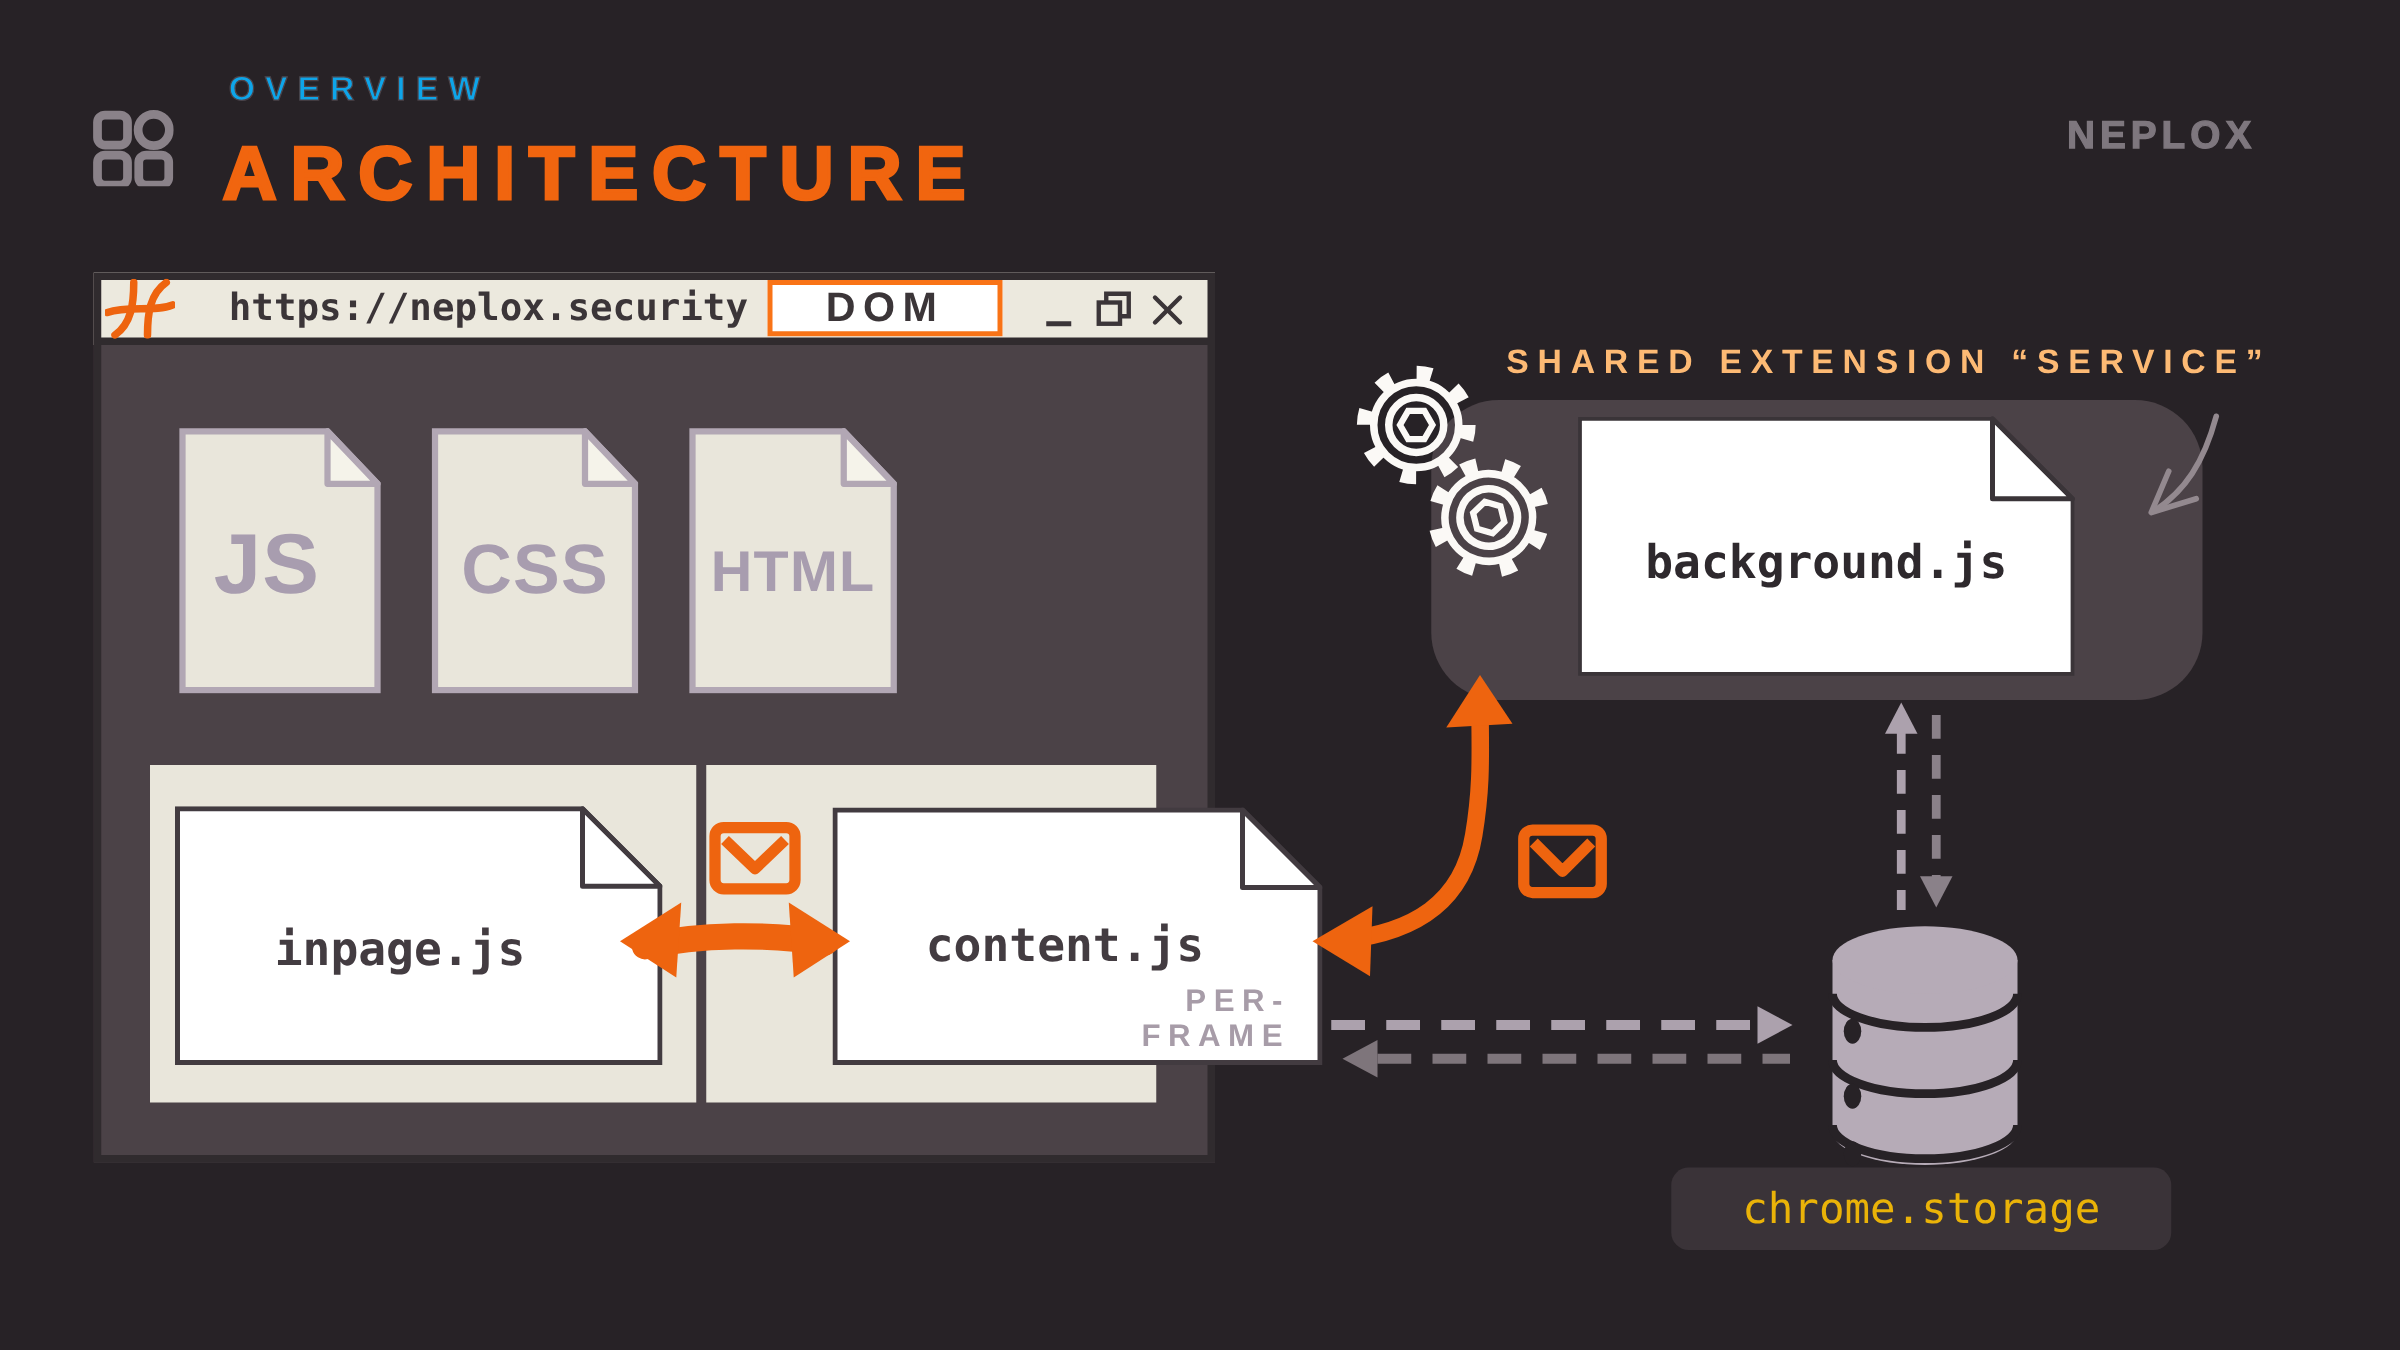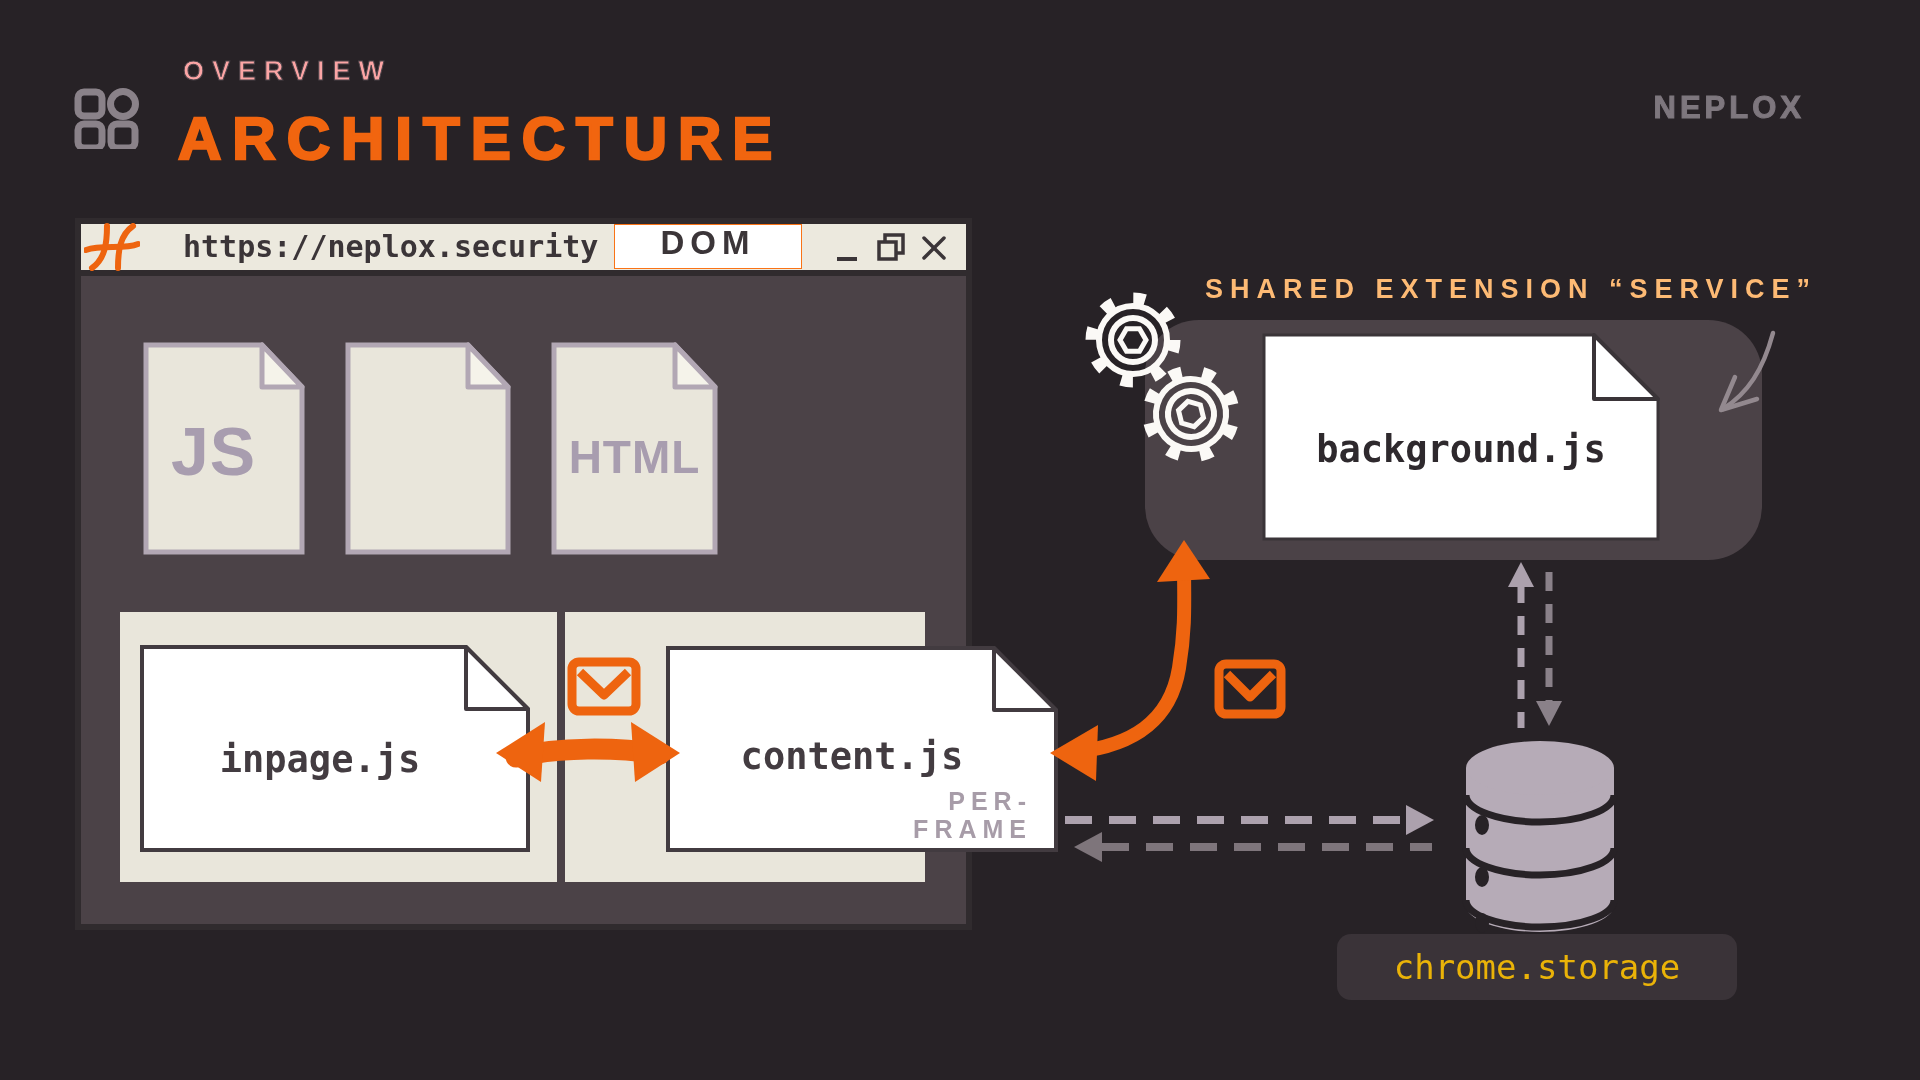--- a/index.html
+++ b/index.html
@@ -4,21 +4,21 @@
 <style>
   html,body{margin:0;padding:0;background:#131013;}
   .stage{
     position:relative;width:1920px;height:1080px;overflow:hidden;
     background:#272226;
     font-family:"Liberation Sans", sans-serif;
   }
   .abs{position:absolute;}
   .eyebrow{
     left:183px;top:56px;font-size:27px;font-weight:bold;letter-spacing:8px;
-    color:#fca5a5;-webkit-text-stroke:1px #4B4349;
+    color:#0ea5e9;-webkit-text-stroke:1px #4B4349;
   }
   .title{
     left:178px;top:104px;font-size:60px;font-weight:900;letter-spacing:11px;
     color:#F1650F;-webkit-text-stroke:2.5px #F1650F;
   }
   .brand{
     right:115px;top:90px;font-size:31px;font-weight:900;letter-spacing:4px;
     color:#7E777E;-webkit-text-stroke:1px #7E777E;
   }
   .caption{
@@ -35,21 +35,21 @@
     background:#ECE9DE;border:6px solid #302B2E;box-sizing:border-box;
   }
   .url{
     left:152px;top:224px;width:460px;height:46px;line-height:46px;
     font-family:"DejaVu Sans Mono", monospace;font-size:30px;font-weight:bold;
     color:#3B3538;
     margin-left:31px;
   }
   .dom-badge{
     left:614px;top:224px;width:188px;height:45px;box-sizing:border-box;
-    background:#FFFFFF;border:1px solid #f97316;text-align:center;
+    background:#FFFFFF;border:4px solid #f97316;text-align:center;
     font-size:33px;font-weight:900;letter-spacing:6px;color:#3B3538;
     line-height:36px;
   }
   
   .ficon-label{
     text-align:center;font-weight:900;color:#A89DAF;letter-spacing:1px;
   }
   
   .panel{background:#E9E6DB;}
   .card-label{
@@ -121,20 +121,21 @@
   <svg class="abs" style="left:143px;top:342px" width="162" height="213" viewBox="0 0 162 213">
     <path d="M3,3 H119 L159,45 V210 H3 Z" fill="#E9E6DB" stroke="#B2A7B4" stroke-width="5"></path>
     <path d="M119,3 V45 H159 Z" fill="#F5F3EA" stroke="#B2A7B4" stroke-width="5" stroke-linejoin="round"></path>
   </svg>
   <div class="abs ficon-label" style="left:143px;top:412px;width:141px;font-size:68px">JS</div>
 
   <svg class="abs" style="left:345px;top:342px" width="166" height="213" viewBox="0 0 166 213">
     <path d="M3,3 H123 L163,45 V210 H3 Z" fill="#E9E6DB" stroke="#B2A7B4" stroke-width="5"></path>
     <path d="M123,3 V45 H163 Z" fill="#F5F3EA" stroke="#B2A7B4" stroke-width="5" stroke-linejoin="round"></path>
   </svg>
+  <div class="abs ficon-label" style="left:345px;top:422px;width:166px;font-size:56px">CSS</div>
 
   <svg class="abs" style="left:551px;top:342px" width="167" height="213" viewBox="0 0 167 213">
     <path d="M3,3 H124 L164,45 V210 H3 Z" fill="#E9E6DB" stroke="#B2A7B4" stroke-width="5"></path>
     <path d="M124,3 V45 H164 Z" fill="#F5F3EA" stroke="#B2A7B4" stroke-width="5" stroke-linejoin="round"></path>
   </svg>
   <div class="abs ficon-label" style="left:551px;top:430px;width:167px;font-size:46px">HTML</div>
 
   <svg class="abs" style="left:140px;top:645px" width="390" height="207" viewBox="0 0 390 207">
     <path d="M2,2 H326 L388,64 V205 H2 Z" fill="#FFFFFF" stroke="#423B40" stroke-width="4"></path>
     <path d="M326,2 V64 H388 Z" fill="#FFFFFF" stroke="#423B40" stroke-width="4" stroke-linejoin="round"></path>

